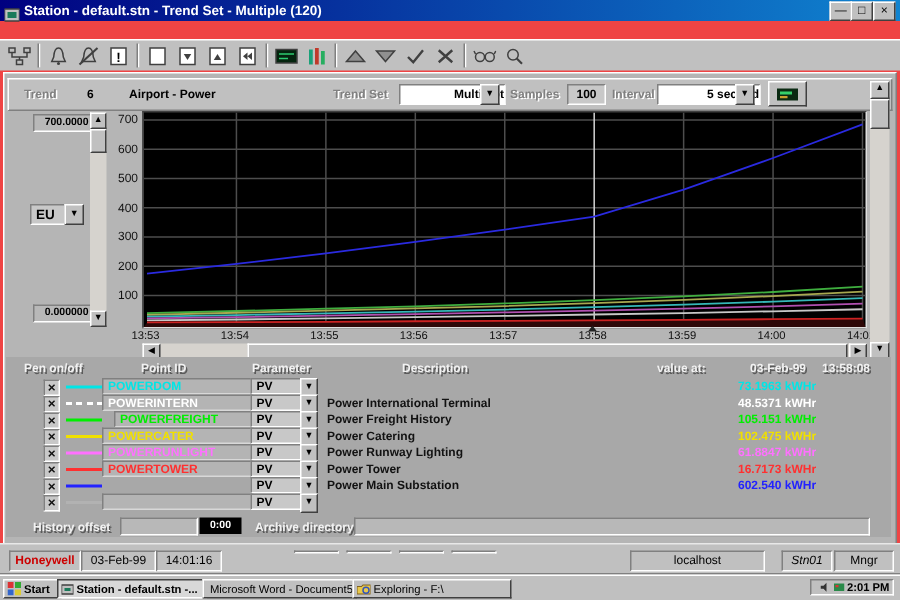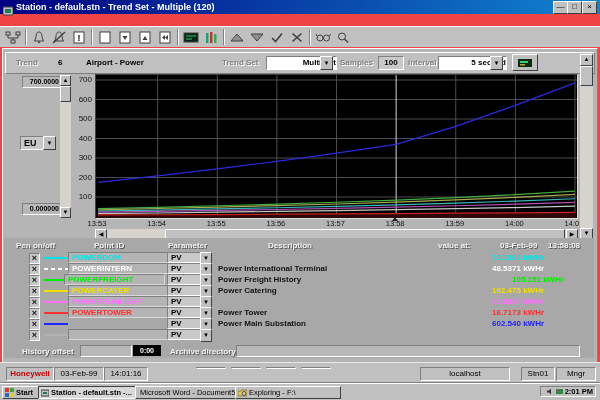--- a/index.html
+++ b/index.html
@@ -285,41 +285,42 @@
       <span class="abs" style="left: 40px; top: 4px; width: 24px; height: 2px; background: repeating-linear-gradient(90deg, rgb(255, 255, 255) 0px, rgb(255, 255, 255) 4px, transparent 4px, transparent 7px);"></span>
       <span class="abs pidfield" style="left: 64px; top: -1px; width: 96px; height: 9px; color: rgb(255, 255, 255);">POWERINTERN</span>
       <span class="abs pvfield" style="left:163px;top:-1px;width:30px;height:9px;">PV</span>
       <span class="abs ddbtn raised" style="left:196px;top:-1px;width:10px;height:11px;line-height:11px;">▼</span>
       <span class="abs desc" style="left:214px;top:0;width:260px;">Power International Terminal</span>
       <span class="abs pval" style="left: 488px; top: 0px; width: 92px; color: rgb(255, 255, 255);">48.5371 kWHr</span>
     </div>
         <div class="abs" style="left: 0px; width: 590px; height: 11px; top: 37px;">
       <span class="abs checkbox" style="left:25px;top:0;">×</span>
       <span class="abs" style="left: 40px; top: 4px; width: 24px; height: 2px; background: rgb(0, 238, 0);"></span>
-      <span class="abs pidfield" style="left: 60px; top: -1px; width: 96px; height: 9px; color: rgb(0, 238, 0);">POWERFREIGHT</span>
+      <span class="abs pidfield" style="left: 72px; top: -1px; width: 96px; height: 9px; color: rgb(0, 238, 0);">POWERFREIGHT</span>
       <span class="abs pvfield" style="left:163px;top:-1px;width:30px;height:9px;">PV</span>
       <span class="abs ddbtn raised" style="left:196px;top:-1px;width:10px;height:11px;line-height:11px;">▼</span>
       <span class="abs desc" style="left:214px;top:0;width:260px;">Power Freight History</span>
-      <span class="abs pval" style="left: 488px; top: 0px; width: 92px; color: rgb(0, 238, 0); text-align: center;">105.151 kWHr</span>
+      <span class="abs pval" style="left: 488px; top: 0px; width: 92px; color: rgb(0, 238, 0);">105.151 kWHr</span>
     </div>
         <div class="abs" style="left: 0px; width: 590px; height: 11px; top: 48px;">
       <span class="abs checkbox" style="left:25px;top:0;">×</span>
       <span class="abs" style="left: 40px; top: 4px; width: 24px; height: 2px; background: rgb(240, 224, 0);"></span>
       <span class="abs pidfield" style="left: 64px; top: -1px; width: 96px; height: 9px; color: rgb(240, 224, 0);">POWERCATER</span>
       <span class="abs pvfield" style="left:163px;top:-1px;width:30px;height:9px;">PV</span>
       <span class="abs ddbtn raised" style="left:196px;top:-1px;width:10px;height:11px;line-height:11px;">▼</span>
       <span class="abs desc" style="left:214px;top:0;width:260px;">Power Catering</span>
       <span class="abs pval" style="left: 488px; top: 0px; width: 92px; color: rgb(240, 224, 0);">102.475 kWHr</span>
     </div>
         <div class="abs" style="left: 0px; width: 590px; height: 11px; top: 59px;">
       <span class="abs checkbox" style="left:25px;top:0;">×</span>
       <span class="abs" style="left: 40px; top: 4px; width: 24px; height: 2px; background: rgb(255, 112, 255);"></span>
       <span class="abs pidfield" style="left: 64px; top: -1px; width: 96px; height: 9px; color: rgb(255, 112, 255);">POWERRUNLIGHT</span>
       <span class="abs pvfield" style="left:163px;top:-1px;width:30px;height:9px;">PV</span>
       <span class="abs ddbtn raised" style="left:196px;top:-1px;width:10px;height:11px;line-height:11px;">▼</span>
+      <span class="abs desc" style="left:214px;top:0;width:260px;">Power Runway Lighting</span>
       <span class="abs pval" style="left: 488px; top: 0px; width: 92px; color: rgb(255, 112, 255);">61.8847 kWHr</span>
     </div>
         <div class="abs" style="left: 0px; width: 590px; height: 11px; top: 70px;">
       <span class="abs checkbox" style="left:25px;top:0;">×</span>
       <span class="abs" style="left: 40px; top: 4px; width: 24px; height: 2px; background: rgb(255, 48, 48);"></span>
       <span class="abs pidfield" style="left: 64px; top: -1px; width: 96px; height: 9px; color: rgb(255, 48, 48);">POWERTOWER</span>
       <span class="abs pvfield" style="left:163px;top:-1px;width:30px;height:9px;">PV</span>
       <span class="abs ddbtn raised" style="left:196px;top:-1px;width:10px;height:11px;line-height:11px;">▼</span>
       <span class="abs desc" style="left:214px;top:0;width:260px;">Power Tower</span>
       <span class="abs pval" style="left: 488px; top: 0px; width: 92px; color: rgb(255, 48, 48);">16.7173 kWHr</span>
@@ -352,21 +353,21 @@
 
   <div class="abs" style="left:0;top:362px;width:600px;height:21px;background:#c0c0c0;border-top:1px solid #e8e8e8;">
     <span class="abs statcell bold" id="status-brand" style="left: 6px; top: 4px; width: 46px; color: rgb(204, 0, 0);">Honeywell</span>
     <span class="abs statcell" style="left:54px;top:4px;width:48px;">03-Feb-99</span>
     <span class="abs statcell" style="left:104px;top:4px;width:42px;">14:01:16</span>
     <span class="abs statcell" style="left:196px;top:4px;width:28px;"></span>
     <span class="abs statcell" style="left:231px;top:4px;width:28px;"></span>
     <span class="abs statcell" style="left:266px;top:4px;width:28px;"></span>
     <span class="abs statcell" style="left:301px;top:4px;width:28px;"></span>
     <span class="abs statcell" style="left:420px;top:4px;width:88px;">localhost</span>
-    <span class="abs statcell" style="left:521px;top:4px;width:32px;">Stn01</span>
+    <span class="abs statcell" style="left:521px;top:4px;width:32px;font-style:italic;">Stn01</span>
     <span class="abs statcell" style="left:556px;top:4px;width:38px;">Mngr</span>
   </div>
 
   <div class="abs" style="left:0;top:383px;width:600px;height:17px;background:#c0c0c0;border-top:1px solid #fff;box-shadow:0 -1px 0 #808080;">
     <div class="abs taskbtn bold" style="left:2px;top:2px;width:33px;height:11px;">
       <svg width="9" height="9">
           <rect x="0" y="0" width="4" height="4" fill="#d33"></rect>
           <rect x="5" y="0" width="4" height="4" fill="#3a3"></rect>
           <rect x="0" y="5" width="4" height="4" fill="#36c"></rect>
           <rect x="5" y="5" width="4" height="4" fill="#dc3"></rect>

